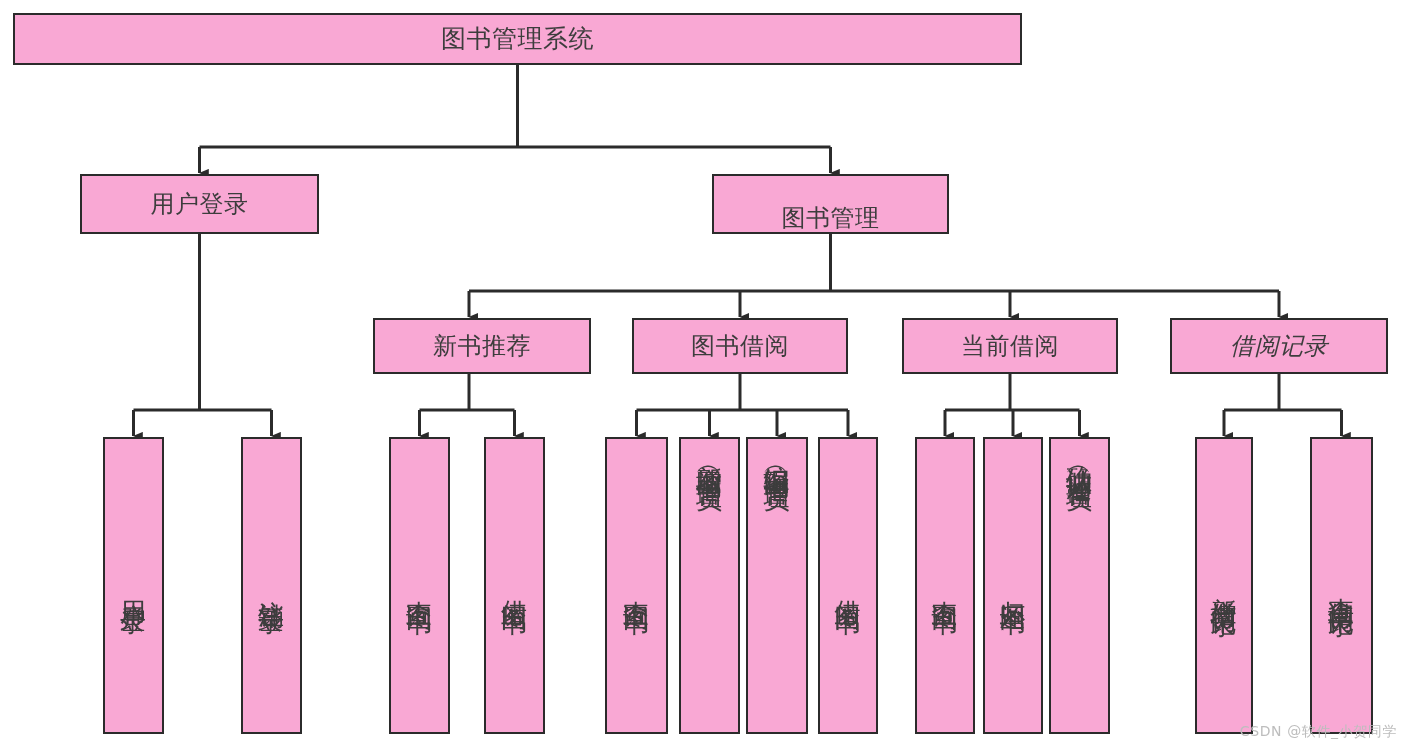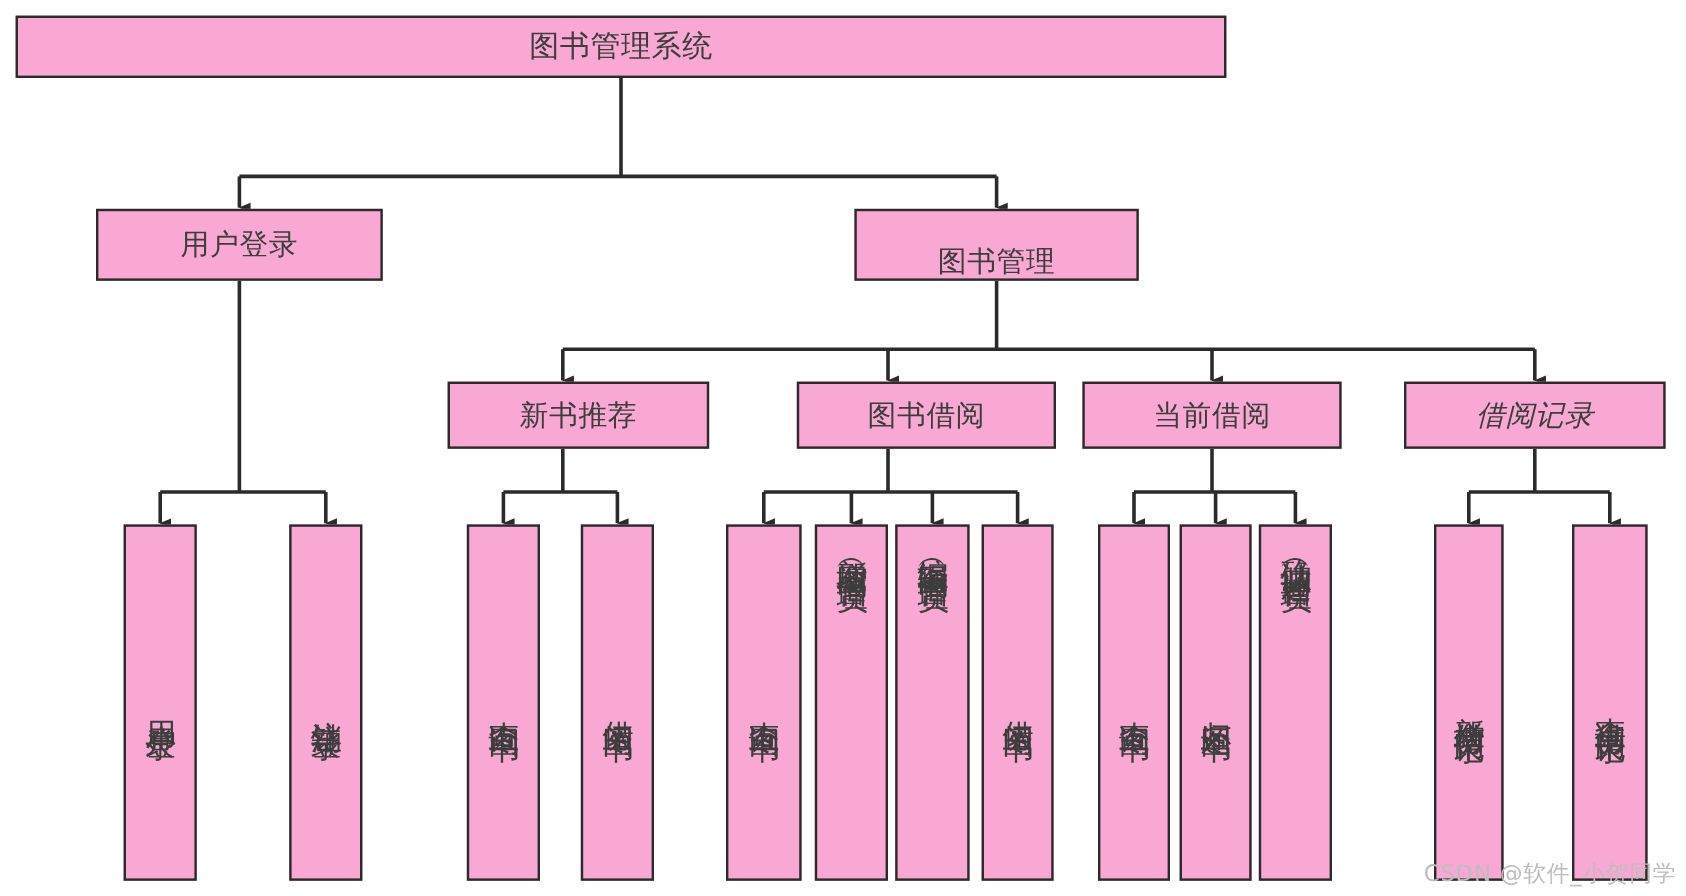--- a/index.html
+++ b/index.html
@@ -62,21 +62,21 @@
     line-height: 1;
   }
   .node.vertical.midset {
     align-items: center;
     padding-top: 0;
   }
   #watermark {
     position: absolute;
     right: 8px;
     bottom: 6px;
-    font-size: 19px;
+    font-size: 14px;
     color: #bdbdbd;
     letter-spacing: 0.6px;
     z-index: 5;
     white-space: nowrap;
   }
 </style>
 </head>
 <body>
 
 <div id="diagram-root">
@@ -131,21 +131,21 @@
     </div>
   <div class="node horizontal" style="left: 80px; top: 174px; width: 239px; height: 60px;">
         <span class="node-label">用户登录</span>
       </div>
       <div class="node horizontal" style="left: 712px; top: 174px; width: 237px; height: 60px; align-items: flex-end;">
         <span class="node-label">图书管理</span>
       </div>
       <div class="node horizontal" style="left: 360px; top: 318px; width: 218px; height: 56px; margin-left: 13px;">
         <span class="node-label">新书推荐</span>
       </div>
-      <div class="node horizontal" style="left: 664px; top: 318px; width: 216px; height: 56px;">
+      <div class="node horizontal" style="left: 632px; top: 318px; width: 216px; height: 56px;">
         <span class="node-label">图书借阅</span>
       </div>
       <div class="node horizontal" style="left: 902px; top: 318px; width: 216px; height: 56px; text-align: center;">
         <span class="node-label">当前借阅</span>
       </div>
       <div class="node horizontal" style="left: 1170px; top: 318px; width: 218px; height: 56px; font-style: italic;">
         <span class="node-label">借阅记录</span>
       </div>
       <div class="node vertical midset" style="left: 103px; top: 437px; width: 61px; height: 297px;">
         <span class="node-label">用户登录</span>

